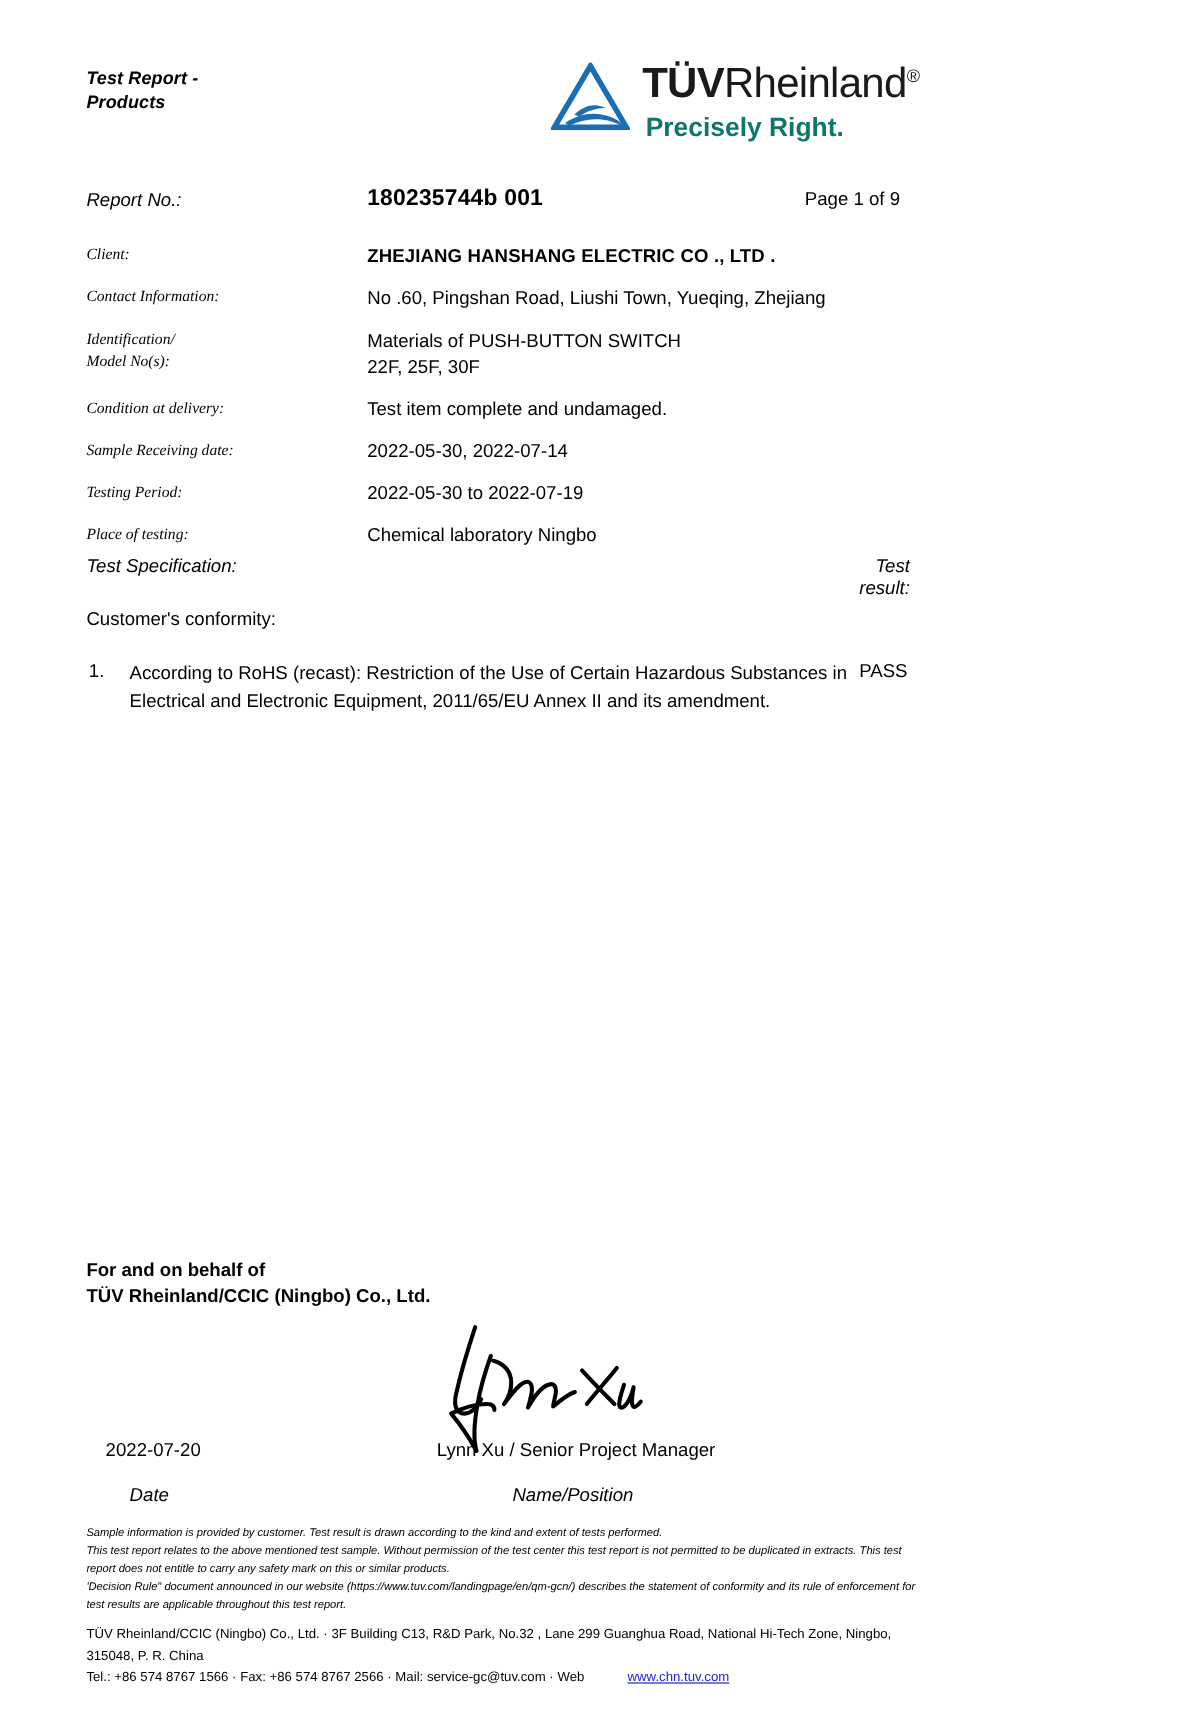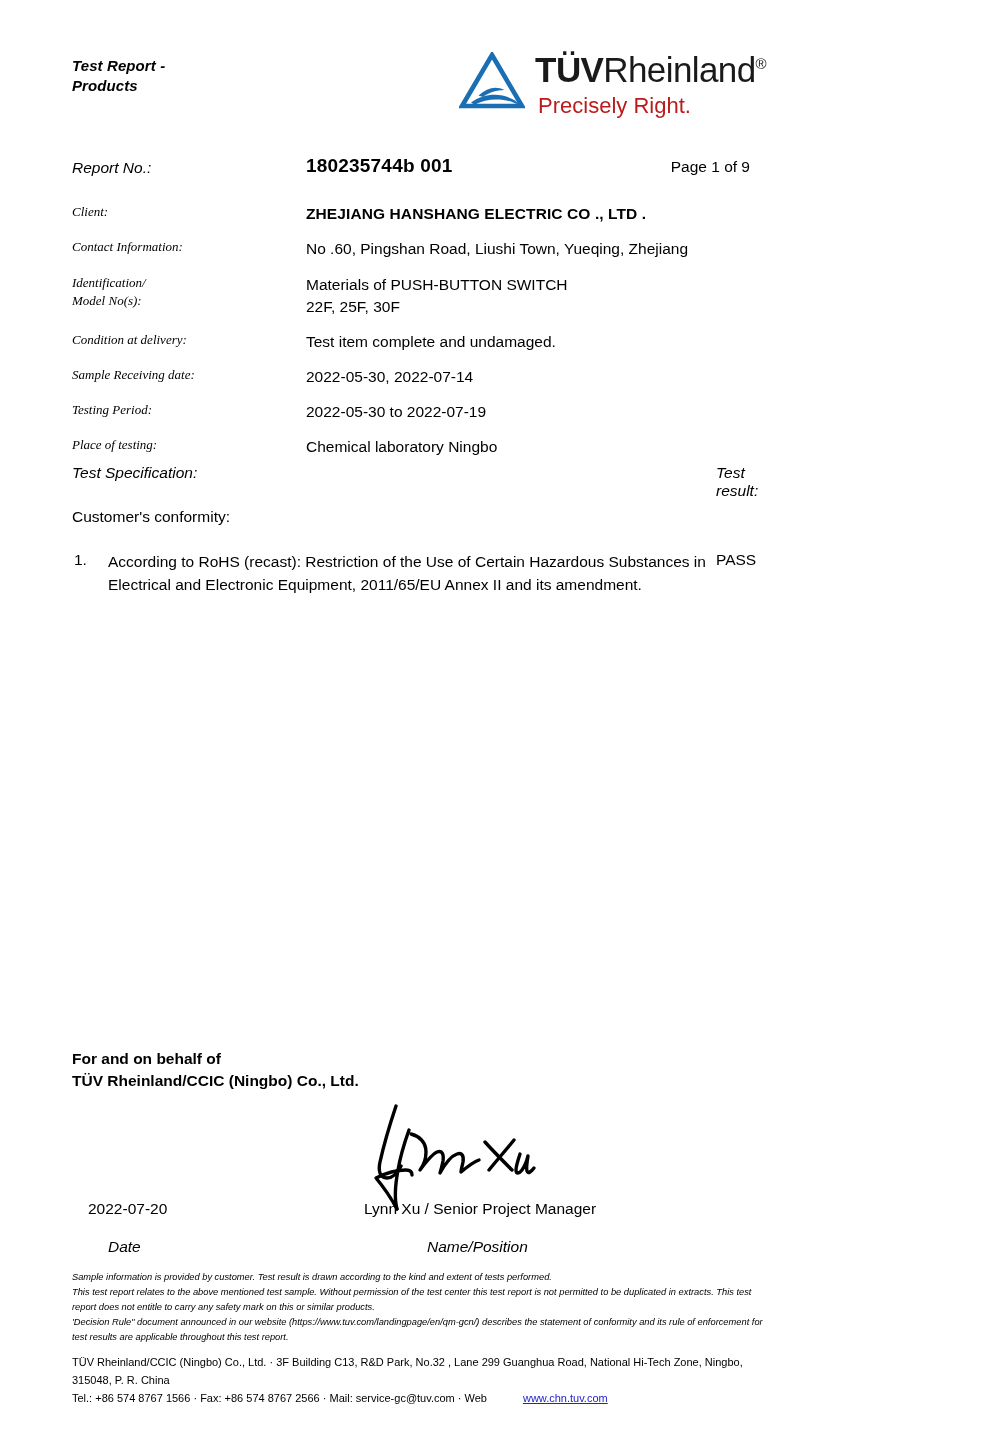--- a/index.html
+++ b/index.html
@@ -64,21 +64,22 @@
     font-size: 15px;
     vertical-align: super;
     line-height: 1;
   }
   .logo-tagline {
     font-size: 22px;
     line-height: 1.1;
     margin-top: 7px;
     text-align: left;
     padding-left: 3px;
-    color: #b91c1c;
+    color: #0f766e;
+    font-weight: bold;
   }
 
   
   .report-row {
     position: absolute;
     left: 72px;
     top: 155px;
     right: 72px;
     height: 30px;
   }
@@ -143,20 +144,21 @@
   
   .spec {
     position: absolute;
     left: 72px;
     top: 464px;
     right: 72px;
   }
   .spec-head {
     position: relative;
     height: 22px;
+    text-align: right;
   }
   .spec-head .left {
     position: absolute;
     left: 0;
     top: 0;
     font-size: 15.5px;
     font-style: italic;
   }
   .spec-head .right {
     position: absolute;

